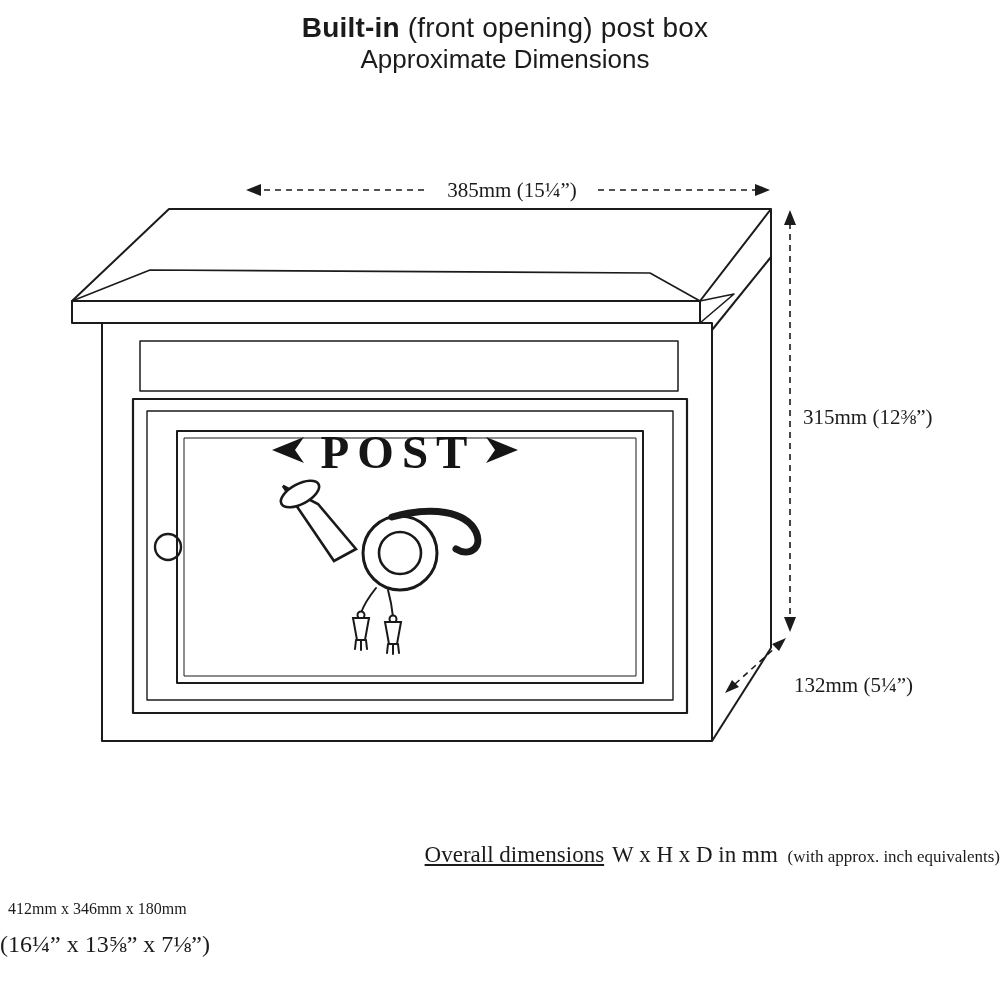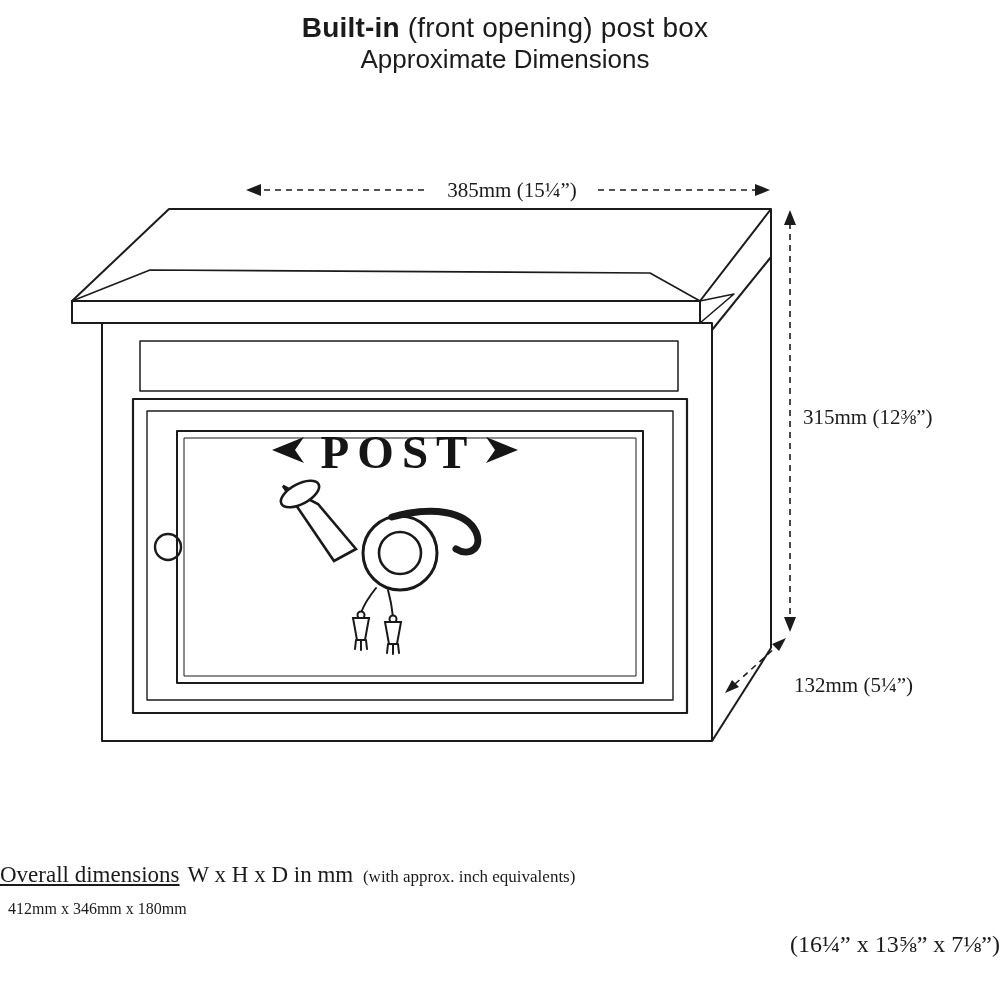--- a/index.html
+++ b/index.html
@@ -32,32 +32,32 @@
     font-family:"Liberation Serif", serif;
     font-weight:bold;
     font-size:47px;
     letter-spacing:8px;
     fill:#151515;
     stroke:none;
   }
 
   .footer-heading {
     position:absolute; top:842px; left:0; width:100%;
-    text-align:left; font-size:23px;margin-top:20px;
+    text-align:right; font-size:23px;
   }
   .footer-heading .underlined { text-decoration:underline; }
   .footer-heading .formula { margin:0 4px 0 8px; }
   .footer-heading .note { font-size:17px; }
   .dims-mm {
     position:absolute; top:900px; left:8px; width:100%;
     text-align:left; font-size:16px;
   }
   .dims-in {
     position:absolute; top:931px; left:0; width:100%;
-    text-align:right; font-size:24px;
+    text-align:left; font-size:24px;
   }
 </style>
 </head>
 <body>
 
 <header class="title-block">
   <div class="title-main"><span class="bold">Built-in</span><span> (front opening) post box</span></div>
   <div class="subtitle">Approximate Dimensions</div>
 </header>
 

